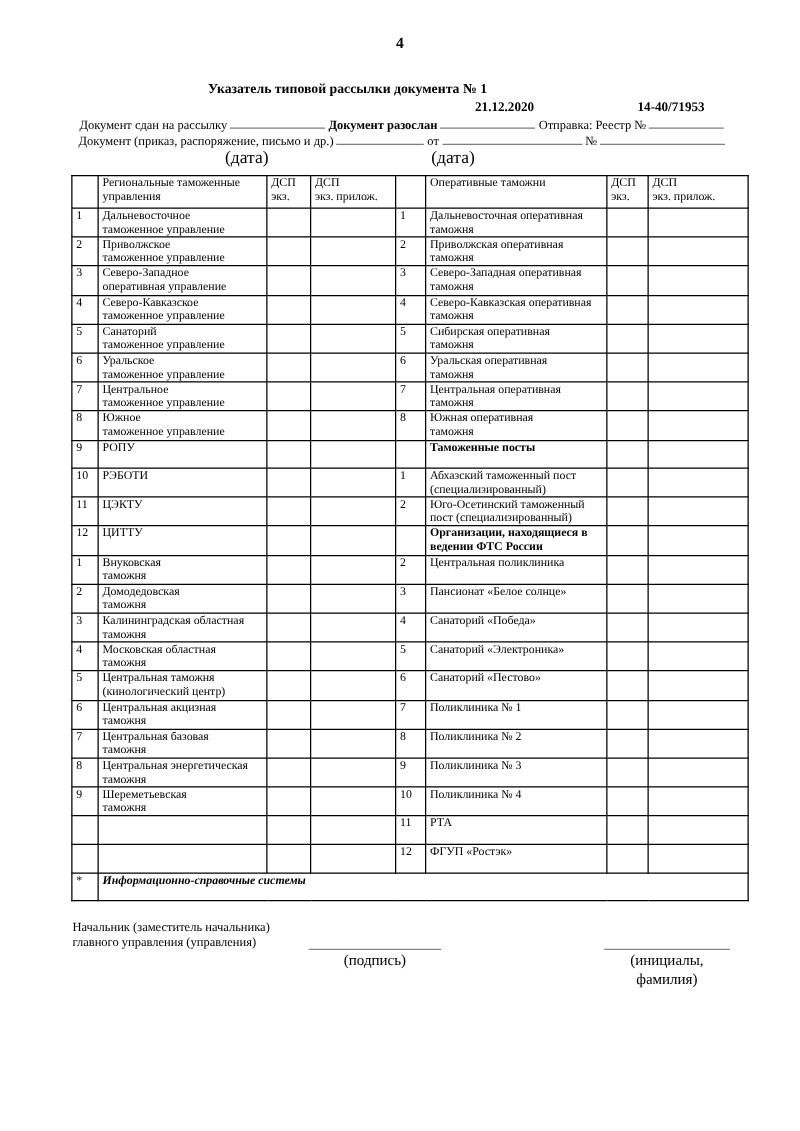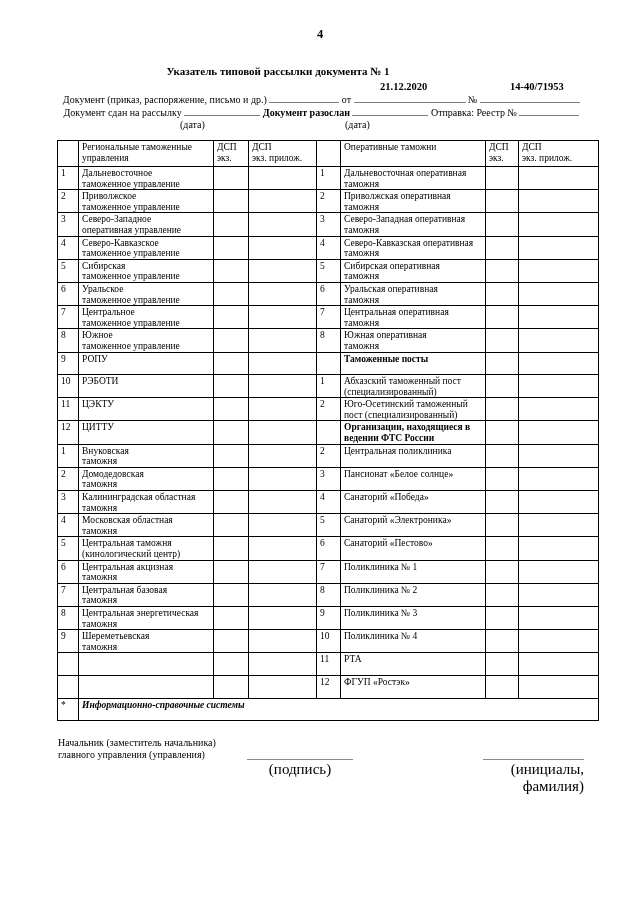--- a/index.html
+++ b/index.html
@@ -17,21 +17,21 @@
   }
   .form-block { position:absolute; top:81px; left:58px; width:527px; font-size:10px;text-align:center; }
   .values-row { position:relative; height:13px; }
   .val-date  { position:absolute; left:322px; top:0; font-weight:700; font-size:10.5px; }
   .val-num   { position:absolute; left:452px; top:0; font-weight:700; font-size:10.5px; }
   .fline { white-space:nowrap; line-height:12.5px; height:12.5px; }
   .blank { display:inline-block; border-bottom:1px solid #7d7d7d; height:8px; vertical-align:baseline; }
   .w1 { width:70px; } .w2 { width:112px; } .w3 { width:100px; }
   .w4 { width:76px; } .w5 { width:76px; } .w6 { width:60px; }
   .bold { font-weight:700; }
-  .datarow { position:relative; height:12px; font-size:10px; }
+  .datarow { position:relative; height:12px; font-size:14px; }
   .dlab1 { position:absolute; left:122px; top:0; }
   .dlab2 { position:absolute; left:287px; top:0; }
 
   table.dist {
     position:absolute; top:140px; left:57px; width:541px;
     border-collapse:collapse; table-layout:fixed;
   }
   table.dist th, table.dist td {
     border:1px solid #000; font-size:9.5px; line-height:10.6px;
     vertical-align:top; text-align:left; padding:1px 2px 0 3px;
@@ -41,50 +41,50 @@
   table.dist tbody tr { height:22.6px; }
   td.num { padding-left:5px; }
   td.b, th.b { font-weight:700; }
   tr.star { height:14px; }
   td.star-num { font-size:8px; line-height:9px; padding-left:6px; }
   td.star-text { font-weight:700; font-style:italic; font-size:10px; line-height:12px; }
 
   .footer { position:absolute; top:737px; left:58px; width:527px; display:flex; font-size:10px; }
   .f-labels { width:186px; line-height:11.5px; }
   .f-sig  { width:106px; margin-left:3px; text-align:center; }
-  .f-name { width:101px; margin-left:130px; text-align:right; }
+  .f-name { width:101px; margin-left:130px; text-align:center; }
   .sig-line { border-bottom:1px solid #8a8a8a; height:22px; }
-  .sig-cap { font-size:15px; padding-top:1px; }
+  .sig-cap { font-size:12px; padding-top:1px; }
 </style>
 </head>
 <body>
 
 <div class="page-num">4</div>
 <div class="doc-title">Указатель типовой рассылки документа № 1</div>
 
 <div class="form-block">
   <div class="values-row">
     <span class="val-date">21.12.2020</span>
     <span class="val-num">14-40/71953</span>
+  </div>
+  <div class="fline">
+    <span>Документ сдан на рассылку</span>
+    <span class="blank w4"></span>
+    <span class="bold">Документ разослан</span>
+    <span class="blank w5"></span>
+    <span>Отправка:  Реестр №</span>
+    <span class="blank w6"></span>
   </div>
   <div class="fline">
     <span>Документ (приказ, распоряжение, письмо и др.)</span>
     <span class="blank w1"></span>
     <span>от</span>
     <span class="blank w2"></span>
     <span>№</span>
     <span class="blank w3"></span>
-  </div>
-  <div class="fline">
-    <span>Документ сдан на рассылку</span>
-    <span class="blank w4"></span>
-    <span class="bold">Документ разослан</span>
-    <span class="blank w5"></span>
-    <span>Отправка:  Реестр №</span>
-    <span class="blank w6"></span>
   </div>
   <div class="datarow">
     <span class="dlab1">(дата)</span>
     <span class="dlab2">(дата)</span>
   </div>
 </div>
 
 <table class="dist">
   <colgroup>
     <col style="width:21px">
@@ -156,21 +156,21 @@
         <td class="dsp"></td>
         <td class="dsp"></td>
         <td class="num">4</td>
         <td class="name">Северо-Кавказская оперативная
 таможня</td>
         <td class="dsp"></td>
         <td class="dsp"></td>
       </tr>
       <tr>
         <td class="num">5</td>
-        <td class="name">Сибирская
+        <td class="name">Санаторий
 таможенное управление</td>
         <td class="dsp"></td>
         <td class="dsp"></td>
         <td class="num">5</td>
         <td class="name">Сибирская оперативная
 таможня</td>
         <td class="dsp"></td>
         <td class="dsp"></td>
       </tr>
       <tr>

